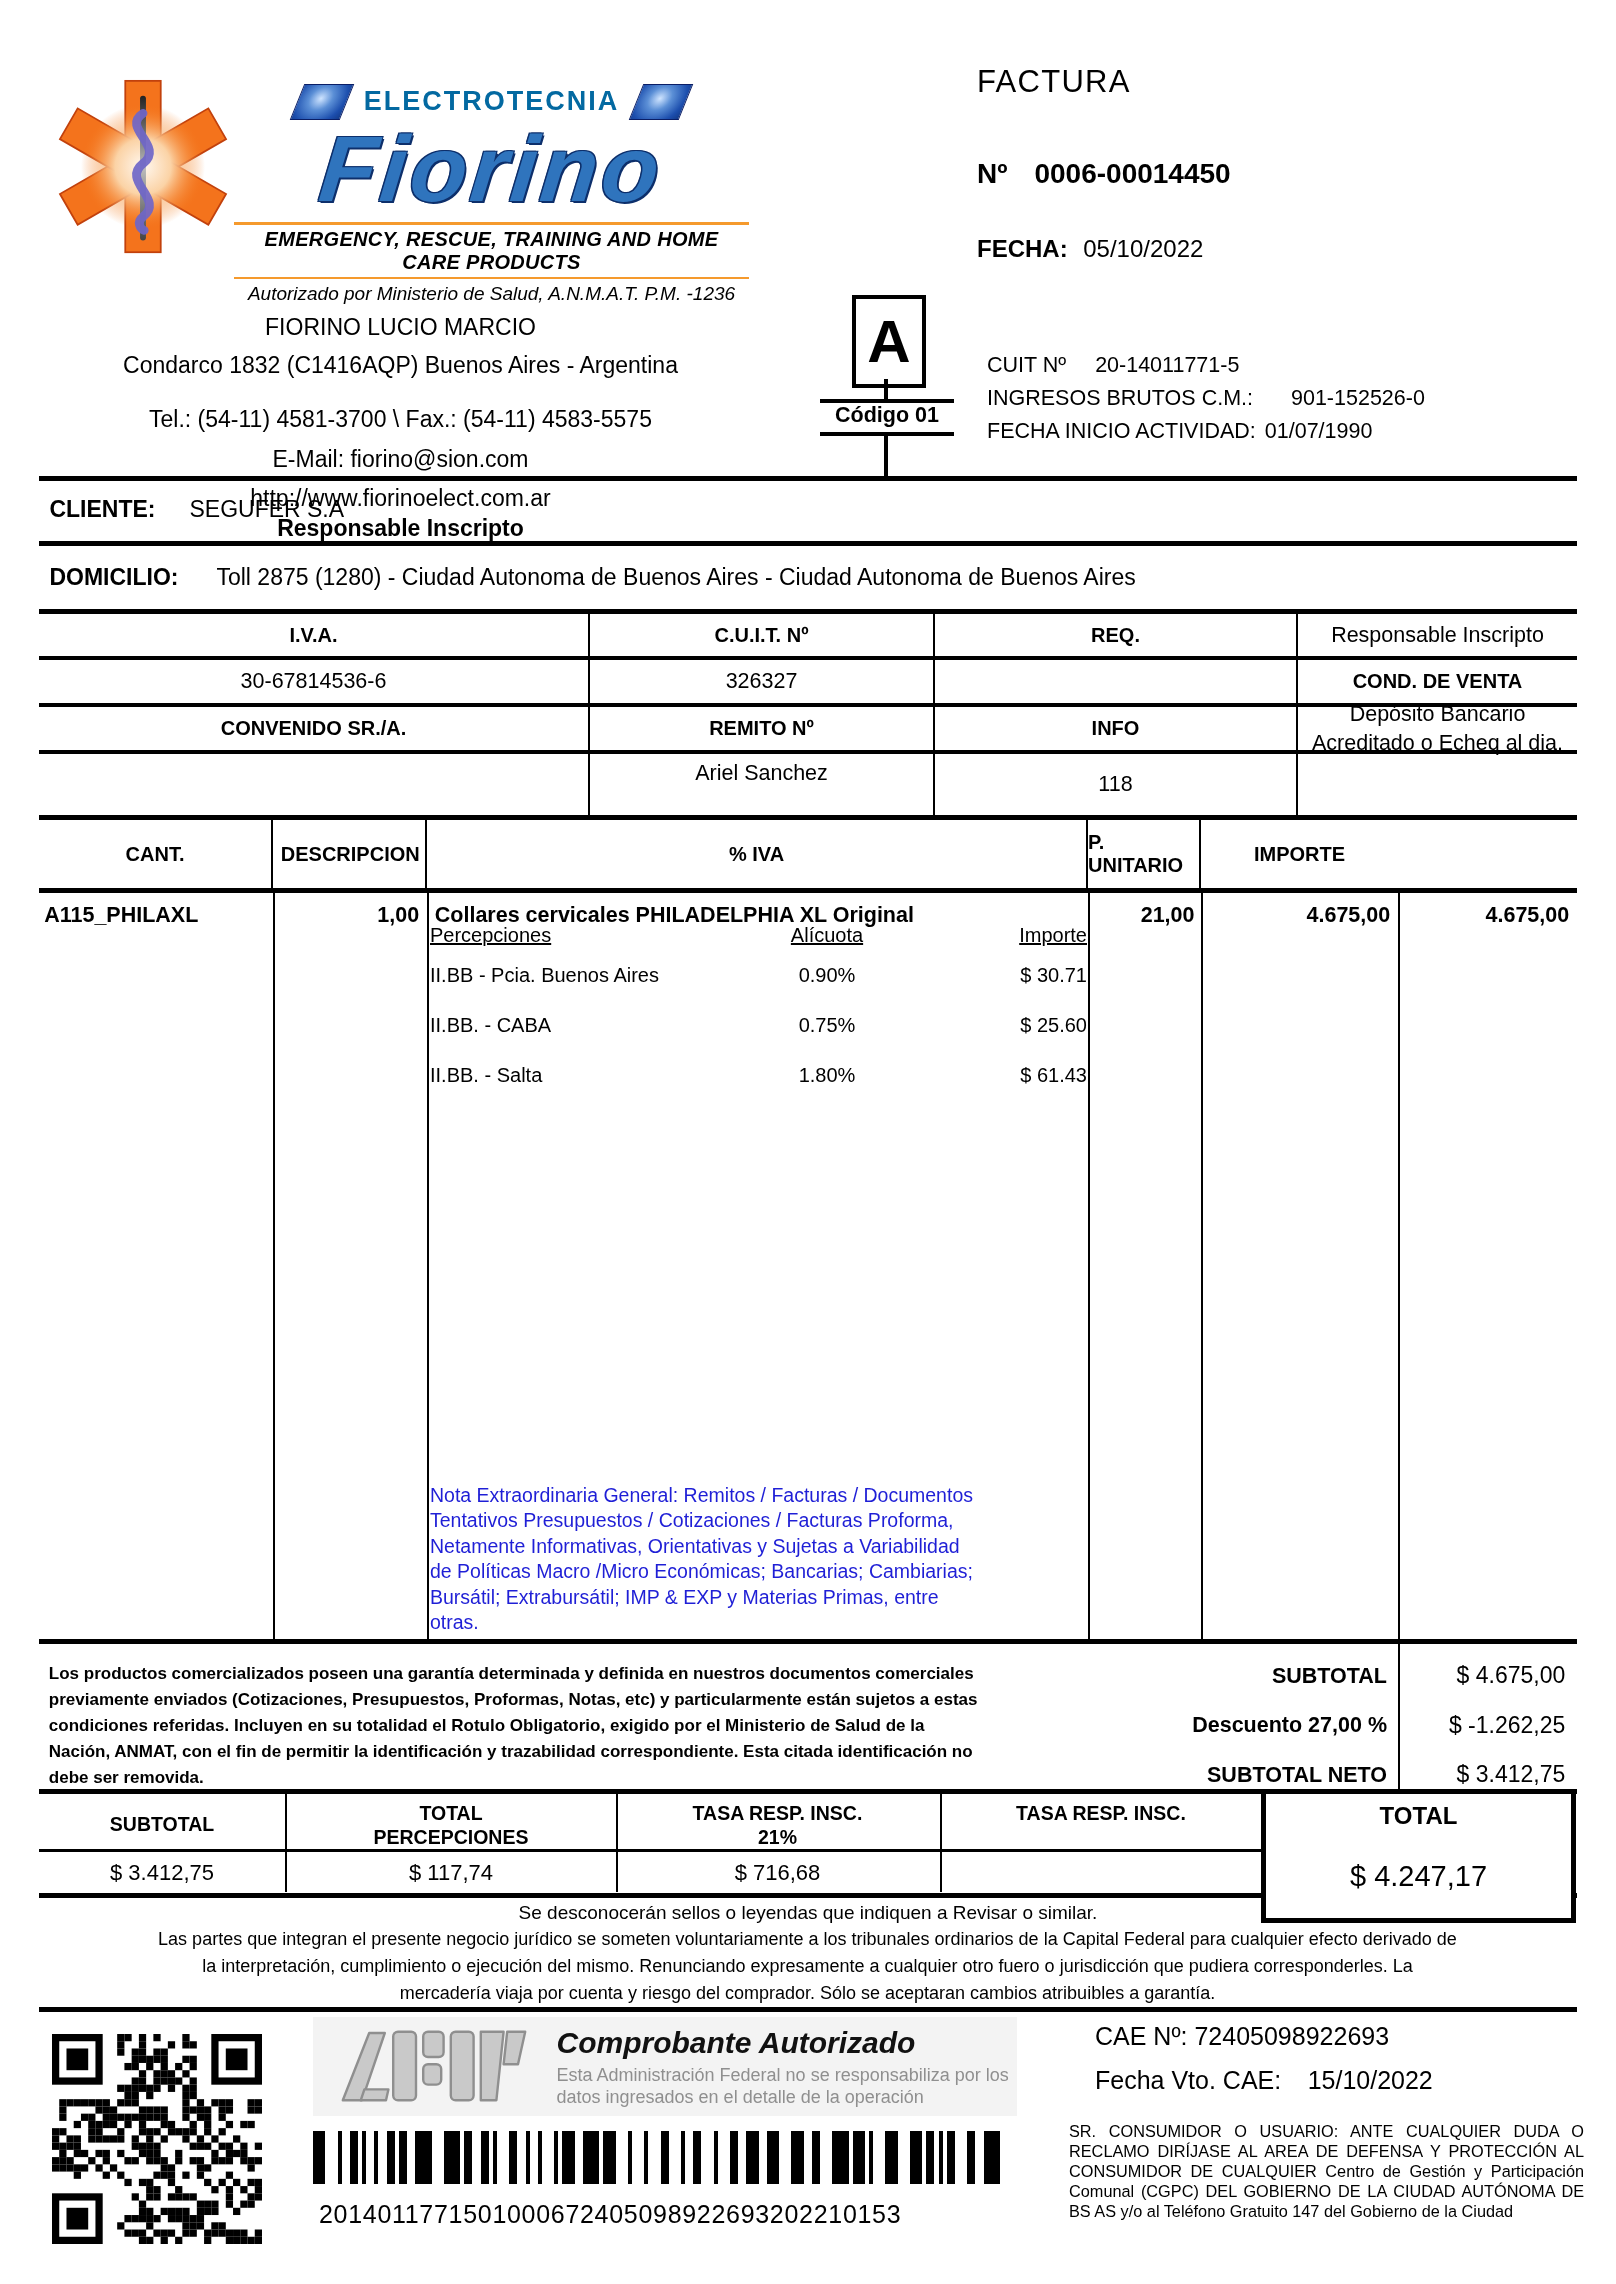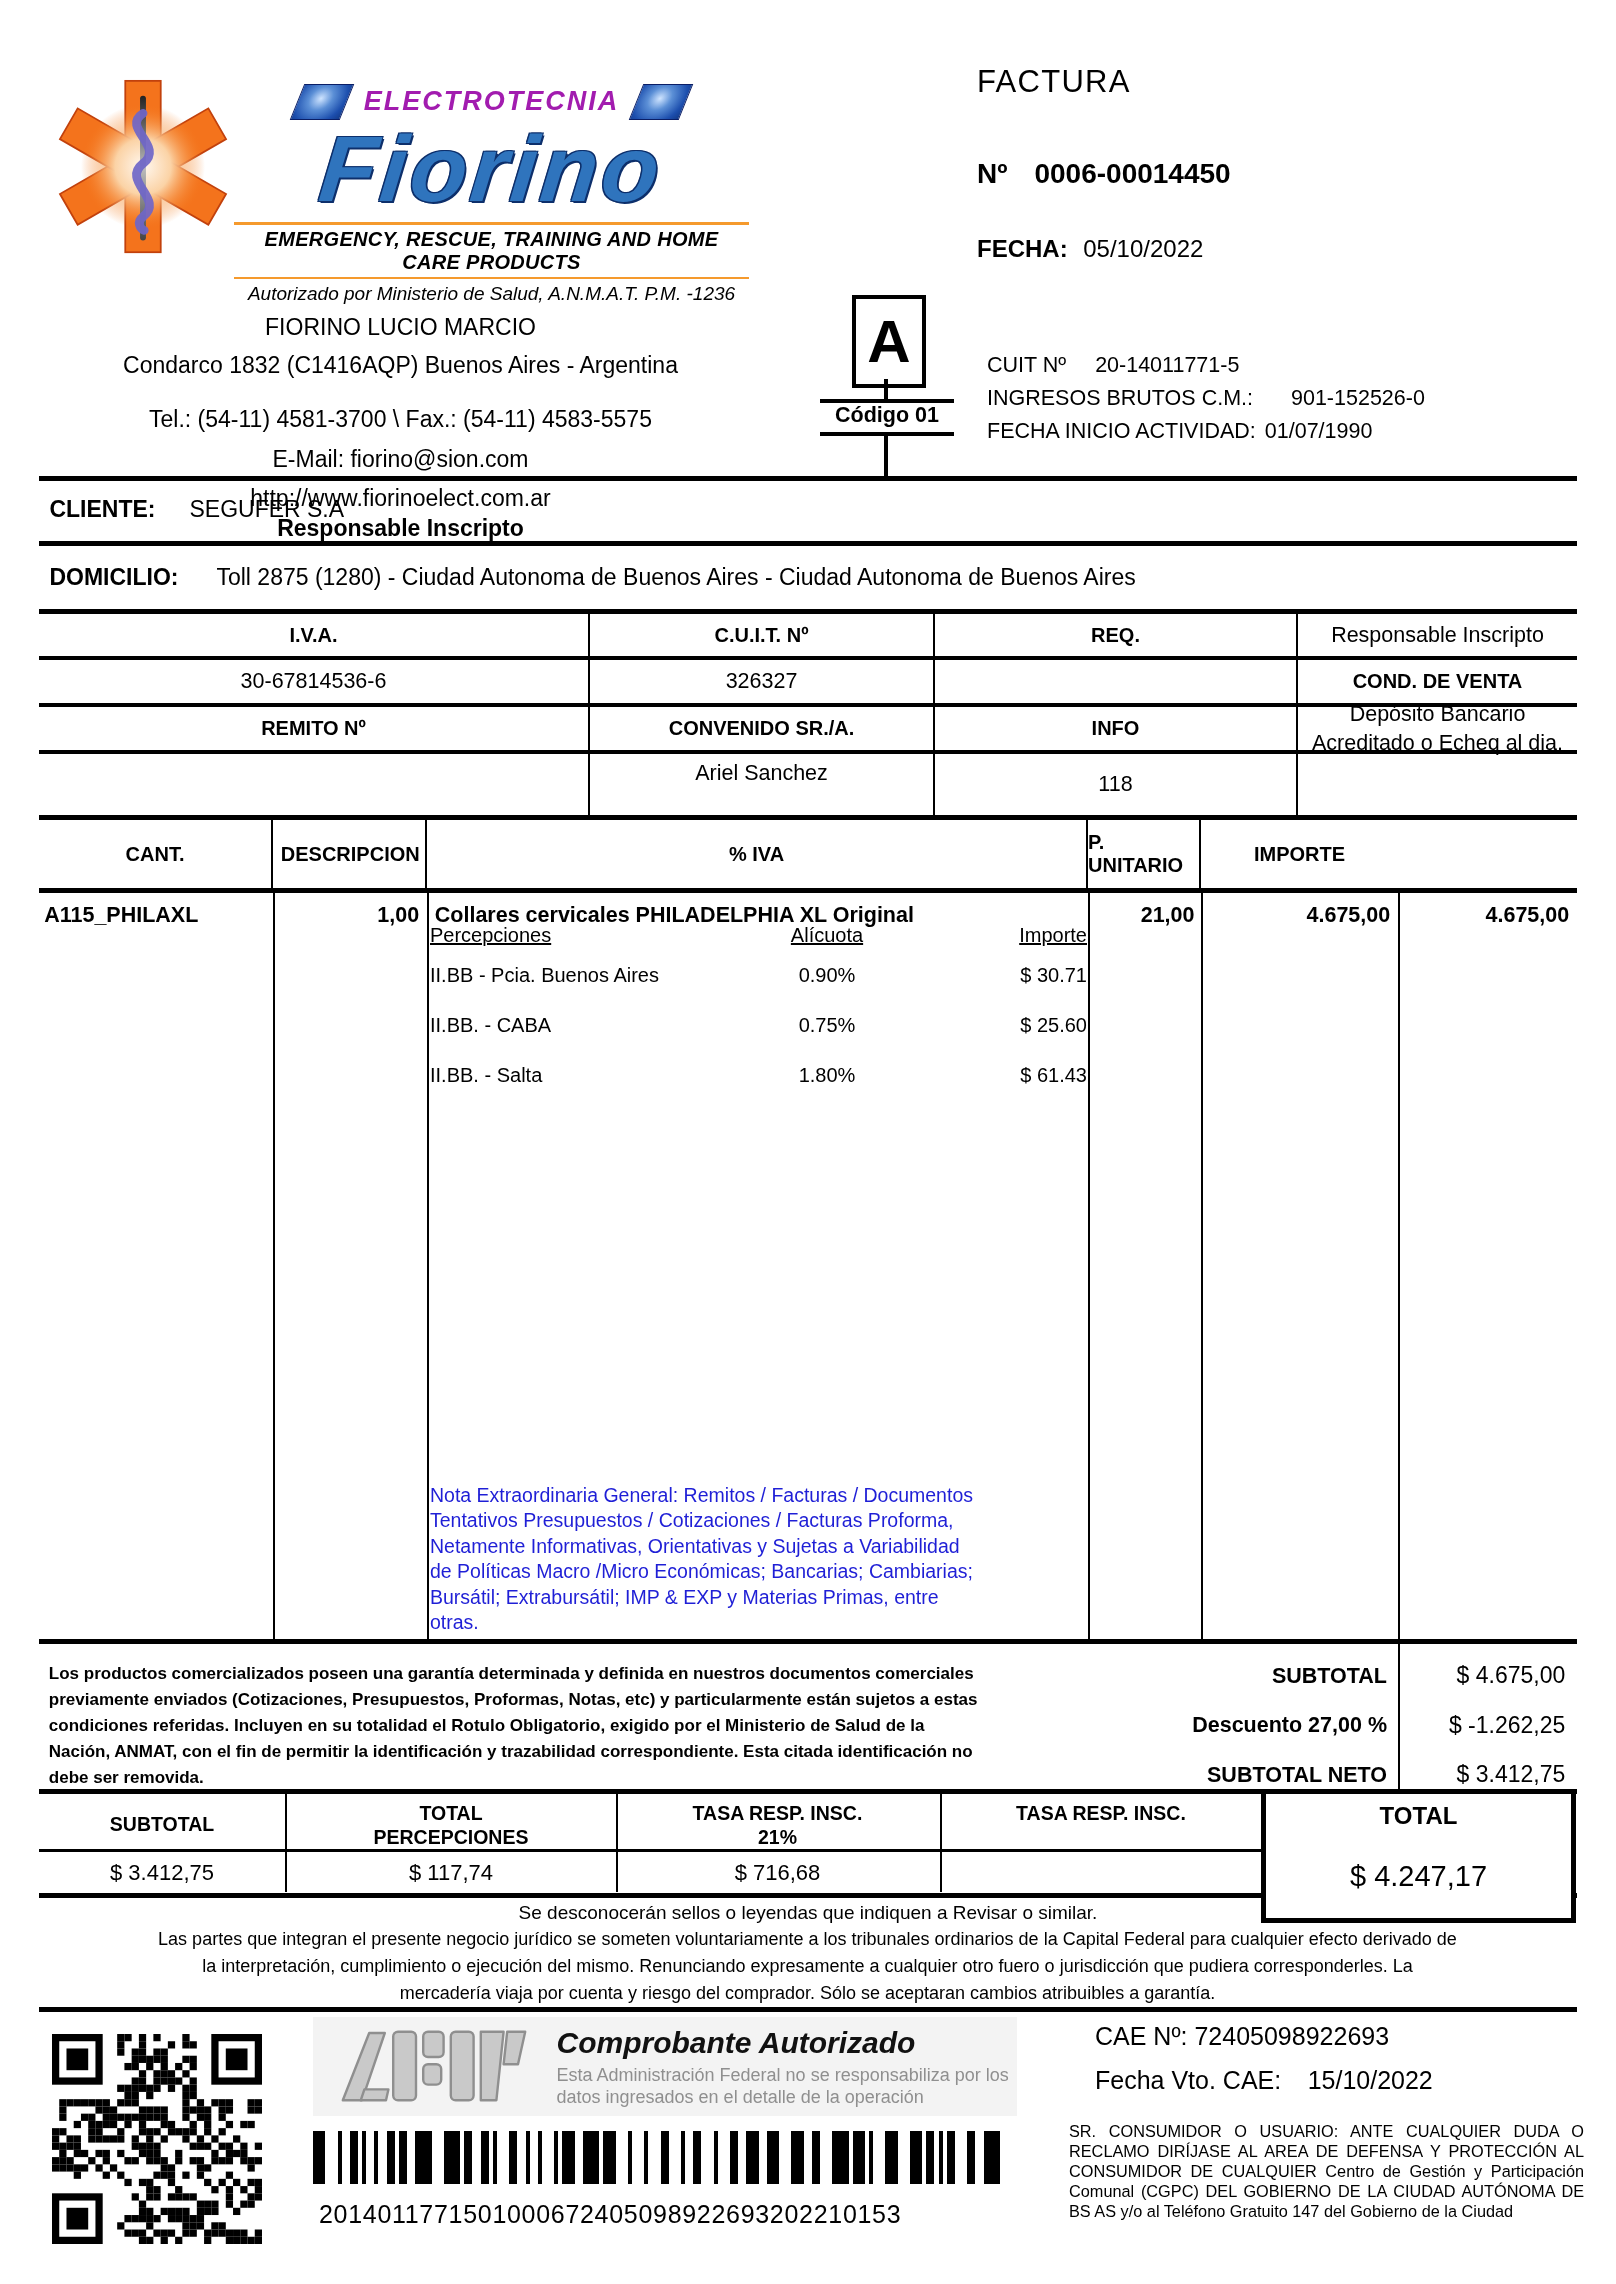--- a/index.html
+++ b/index.html
@@ -8,21 +8,21 @@
   .abs{position:absolute;}
   .b{font-weight:bold;}
 
   
   .company-col{left:52px;top:72px;width:697px;}
   .logo-row{display:flex;align-items:flex-start;}
   .brand-block{flex:1;padding-top:11.7px;}
   .electro-row{display:flex;justify-content:center;align-items:center;gap:17px;}
   .diamond{width:48px;height:34px;transform:skewX(-22deg);border:1.3px solid #0a1e66;
            background:radial-gradient(circle at 45% 40%, #cfe4ff 0%, #5b8fd6 35%, #1d4fae 75%, #123a8a 100%);}
-  .electro-text{font-size:27px;font-weight:bold;font-style:italic;color:#a21caf;letter-spacing:2px;}
+  .electro-text{font-size:27px;font-weight:bold;color:#0369a1;letter-spacing:2px;}
   .fiorino-text{font-size:93px;line-height:98px;font-weight:bold;font-style:italic;
                 color:#2f74bd;letter-spacing:3.9px;transform:skewX(-6deg);
                 text-shadow:2px 2px 0 #0d2f6b,-1.3px -1.3px 0 #0d2f6b,1.3px -1.3px 0 #0d2f6b,-1.3px 1.3px 0 #0d2f6b;
                 text-align:center;}
   .rule-or{height:3.9px;background:#f59a2d;margin:3.9px 0 2.6px 0;}
   .rule-or2{height:2.6px;background:#f59a2d;margin:2.6px 0 3.9px 0;}
   .tagline{font-size:20px;font-style:italic;font-weight:bold;text-align:center;letter-spacing:0.3px;}
   .authline{font-size:19px;font-style:italic;text-align:center;}
   .owner-line{top:242px;font-size:23px;}
   .addr1{top:280px;font-size:23px;}
@@ -233,22 +233,22 @@
     <div class="ig-h">I.V.A.</div>
     <div class="ig-h">C.U.I.T. Nº</div>
     <div class="ig-h">REQ.</div>
 
     <div class="ig-v">Responsable Inscripto</div>
     <div class="ig-v">30-67814536-6</div>
     <div class="ig-v">326327</div>
     <div class="ig-v"></div>
 
     <div class="ig-h">COND. DE VENTA</div>
+    <div class="ig-h">CONVENIDO SR./A.</div>
     <div class="ig-h">REMITO Nº</div>
-    <div class="ig-h">CONVENIDO SR./A.</div>
     <div class="ig-h">INFO</div>
 
     <div class="ig-v">
         <span class="cond-val">Depósito Bancario Acreditado o Echeq al dia.</span>
       </div>
     <div class="ig-v"></div>
     <div class="ig-v conv-cell">Ariel Sanchez</div>
     <div class="ig-v">118</div>
   </div>
 

